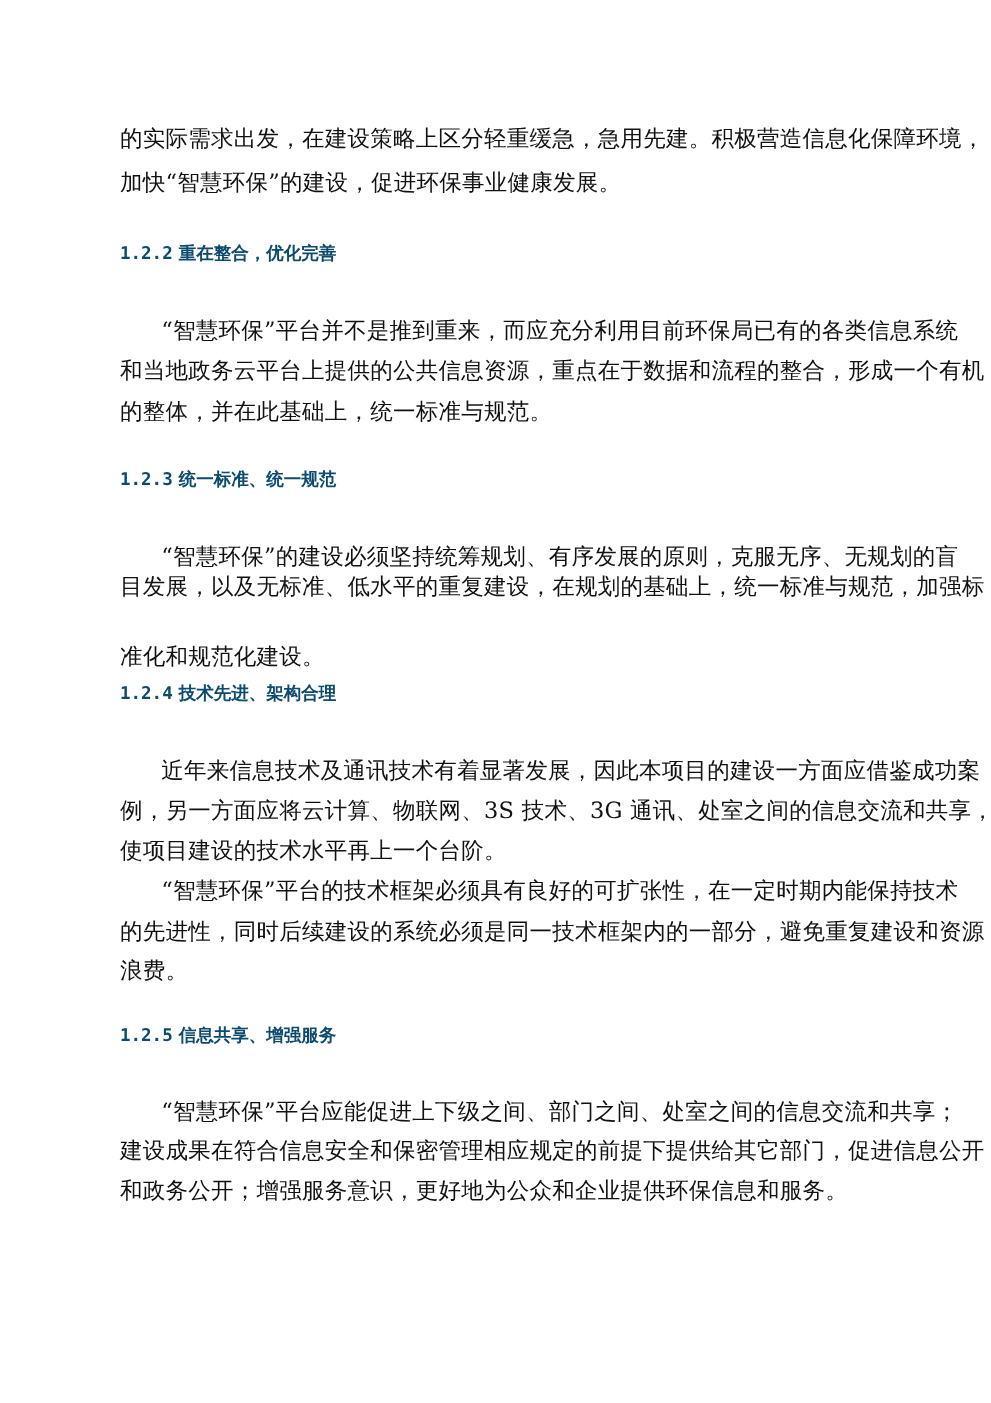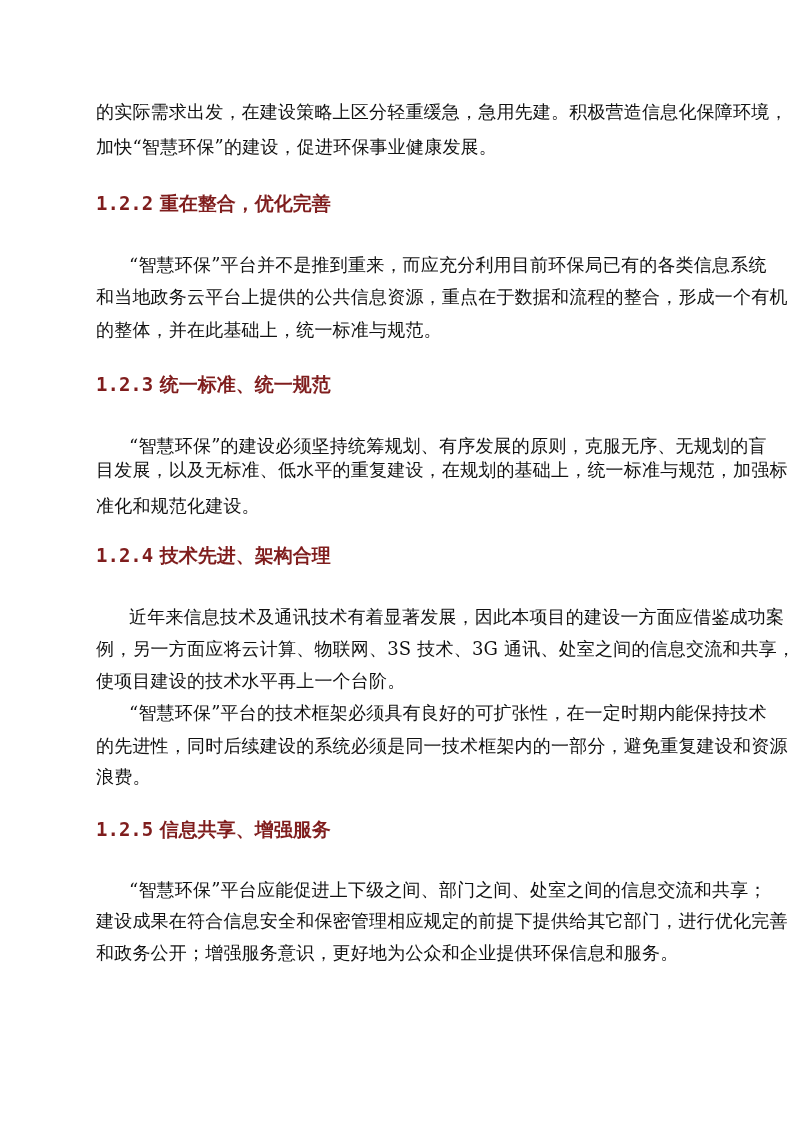--- a/index.html
+++ b/index.html
@@ -3,21 +3,21 @@
 <meta charset="utf-8">
 <style>
   html, body { margin: 0; padding: 0; background: #ffffff; }
   body { width: 793px; height: 1122px; position: relative; overflow: hidden;
          font-family: "DejaVu Serif", "Liberation Serif", serif; color: #111; }
   .page { position: absolute; left: 96px; top: 0; width: 604px; }
   .line { position: absolute; left: 0; width: 604px; font-size: 18px; line-height: 20px;
           white-space: nowrap; letter-spacing: 0.2px; }
   .indent { left: 33px; width: 571px; }
   .h { position: absolute; left: 0; font-family: "DejaVu Sans", "Liberation Sans", sans-serif;
-       font-weight: bold; font-size: 19px; line-height: 24px; white-space: nowrap; color: #7f1d1d; }
+       font-weight: bold; font-size: 14px; line-height: 24px; white-space: nowrap; color: #0c4a6e; }
   .h .num { font-family: "DejaVu Sans Mono", "Liberation Mono", monospace; font-weight: bold; }
 </style>
 </head>
 <body>
 
 <div class="page">
 
   <div class="line" style="top:102px">的实际需求出发，在建设策略上区分轻重缓急，急用先建。积极营造信息化保障环境，</div>
   <div class="line" style="top:137px">加快“智慧环保”的建设，促进环保事业健康发展。</div>
 
@@ -28,34 +28,34 @@
   <div class="line indent" style="top:255px">“智慧环保”平台并不是推到重来，而应充分利用目前环保局已有的各类信息系统</div>
   <div class="line" style="top:287px">和当地政务云平台上提供的公共信息资源，重点在于数据和流程的整合，形成一个有机</div>
   <div class="line" style="top:320px">的整体，并在此基础上，统一标准与规范。</div>
 
   <div class="h" style="top:372px">
     <span class="num">1.2.3</span>
     <span>统一标准、统一规范</span>
   </div>
   <div class="line indent" style="top:436px">“智慧环保”的建设必须坚持统筹规划、有序发展的原则，克服无序、无规划的盲</div>
   <div class="line" style="top:460px">目发展，以及无标准、低水平的重复建设，在规划的基础上，统一标准与规范，加强标</div>
-  <div class="line" style="top:496px">准化和规范化建设。</div>
+  <div class="line" style="top:516px">准化和规范化建设。</div>
 
   <div class="h" style="top:543px">
     <span class="num">1.2.4</span>
     <span>技术先进、架构合理</span>
   </div>
   <div class="line indent" style="top:607px">近年来信息技术及通讯技术有着显著发展，因此本项目的建设一方面应借鉴成功案</div>
   <div class="line" style="top:639px">例，另一方面应将云计算、物联网、3S 技术、3G 通讯、处室之间的信息交流和共享，</div>
   <div class="line" style="top:671px">使项目建设的技术水平再上一个台阶。</div>
   <div class="line indent" style="top:703px">“智慧环保”平台的技术框架必须具有良好的可扩张性，在一定时期内能保持技术</div>
   <div class="line" style="top:736px">的先进性，同时后续建设的系统必须是同一技术框架内的一部分，避免重复建设和资源</div>
   <div class="line" style="top:767px">浪费。</div>
 
   <div class="h" style="top:817px">
     <span class="num">1.2.5</span>
     <span>信息共享、增强服务</span>
   </div>
   <div class="line indent" style="top:880px">“智慧环保”平台应能促进上下级之间、部门之间、处室之间的信息交流和共享；</div>
-  <div class="line" style="top:911px">建设成果在符合信息安全和保密管理相应规定的前提下提供给其它部门，进行优化完善</div>
+  <div class="line" style="top:911px">建设成果在符合信息安全和保密管理相应规定的前提下提供给其它部门，促进信息公开</div>
   <div class="line" style="top:943px">和政务公开；增强服务意识，更好地为公众和企业提供环保信息和服务。</div>
 
 </div>
 
 </body></html>

